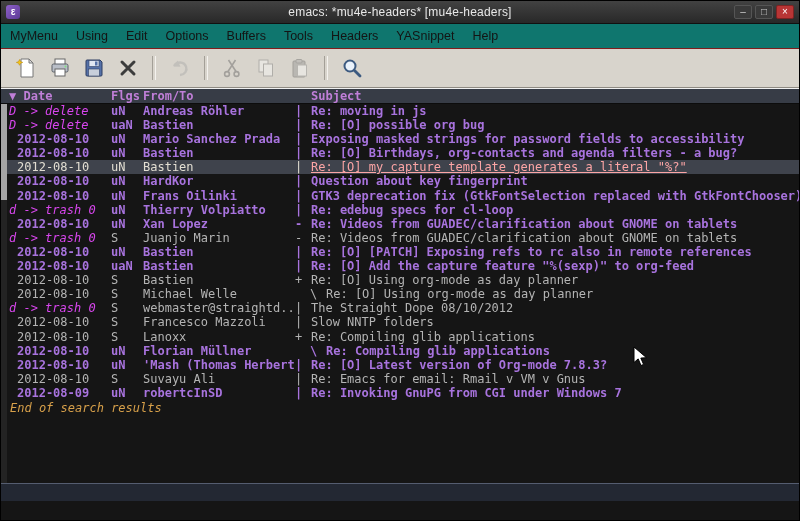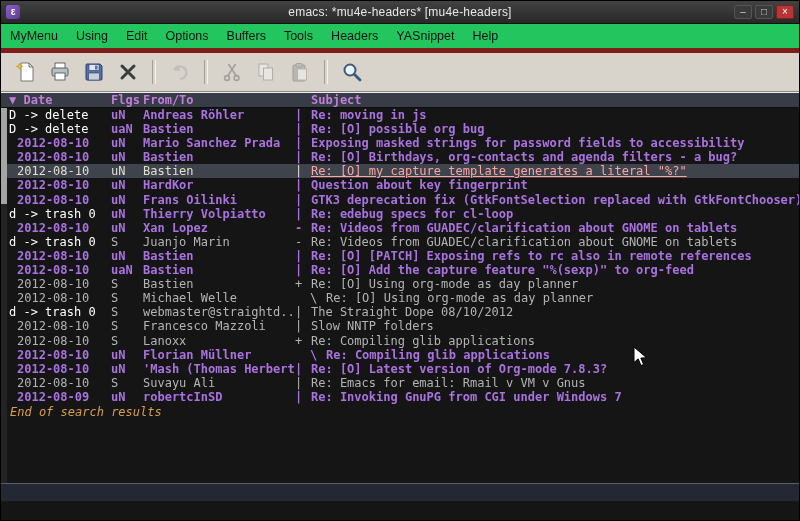--- a/index.html
+++ b/index.html
@@ -27,21 +27,21 @@
   .win-buttons{margin-left:auto;display:flex;gap:3px;padding-right:5px;position:relative;}
   .wb{
     width:18px;height:14px;box-sizing:border-box;border:1px solid #555;
     background:#3a3a3a;color:#ccc;font-size:10px;line-height:12px;text-align:center;
     border-radius:2px;
   }
   .wb.close{background:#b83535;border-color:#7e2323;color:#fff;}
   
   .menubar{
     height:24px;flex:0 0 24px;display:flex;
-    background:#22c55e;border-bottom:5px solid #7f1d1d;
+    background:#0f766e;border-bottom:1px solid #7f1d1d;
   }
   .menu-item{
     padding:0 9px;font-size:12.5px;color:#141414;line-height:24px;cursor:default;
   }
   
   .toolbar{
     height:38px;flex:0 0 38px;display:flex;align-items:center;
     background:#d8d4cc;border-bottom:1px solid #8e8a82;padding-left:8px;
   }
   .tb-btn{
@@ -74,21 +74,21 @@
   }
   .c-date{box-sizing:border-box;width:104px;flex:0 0 104px;padding-left:2px;overflow:hidden;}
   .msg-row:not(.marked) .c-date{padding-left:10px;}
   .c-flags{box-sizing:border-box;width:32px;flex:0 0 32px;overflow:hidden;}
   .c-from{box-sizing:border-box;width:152px;flex:0 0 152px;overflow:hidden;}
   .c-sep{box-sizing:border-box;width:16px;flex:0 0 16px;}
   .indent .c-sep{margin-left:15px;}
   .c-subject{flex:1;overflow:hidden;}
   .unread{color:#a873de;font-weight:bold;}
   .read{color:#b4b4b4;}
-  .marked .c-date{color:#ffffff;font-weight:normal;}
+  .marked .c-date{color:#d946ef;font-style:italic;font-weight:normal;}
   .current{background:#3f434c;color:#e2ded2;font-weight:normal;}
   .current .c-subject{text-decoration:underline;color:#fca5a5;}
   .end-line{
     padding-left:3px;margin-top:1px;color:#d7a04a;font-style:italic;
     height:14px;line-height:14px;
   }
   
   .mode-line{
     height:17px;flex:0 0 17px;background:#232833;border-top:1px solid #555d70;
     color:#c8ccd8;white-space:pre;overflow:hidden;line-height:16px;padding-left:5px;

